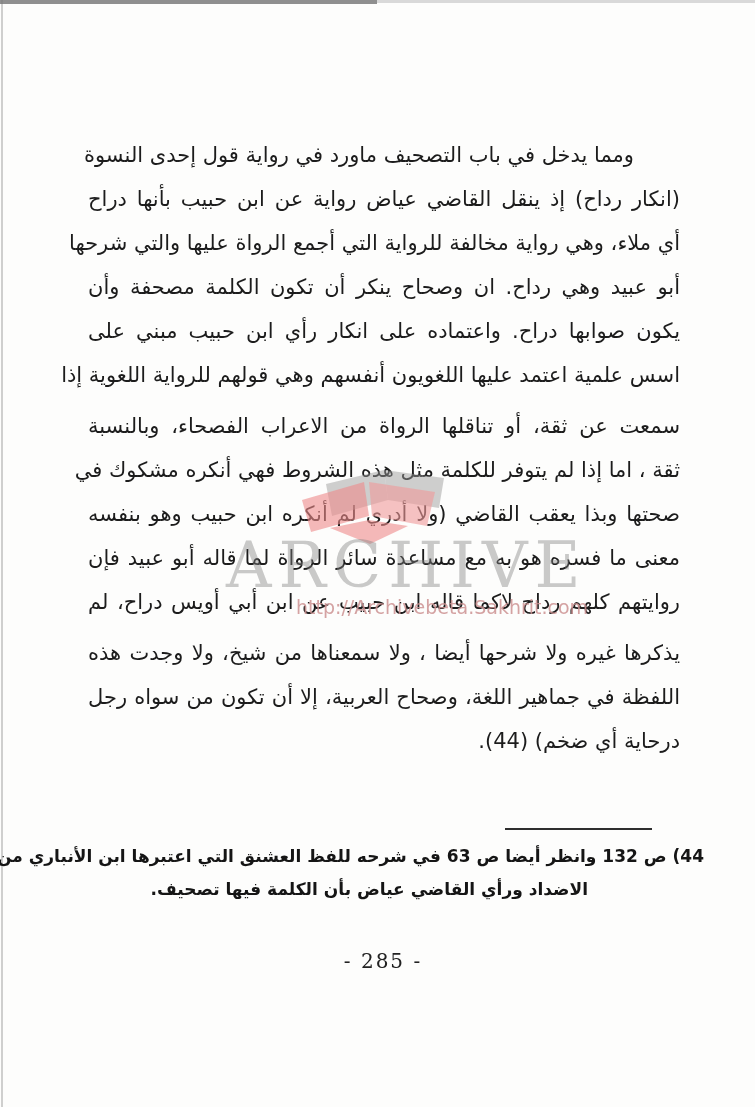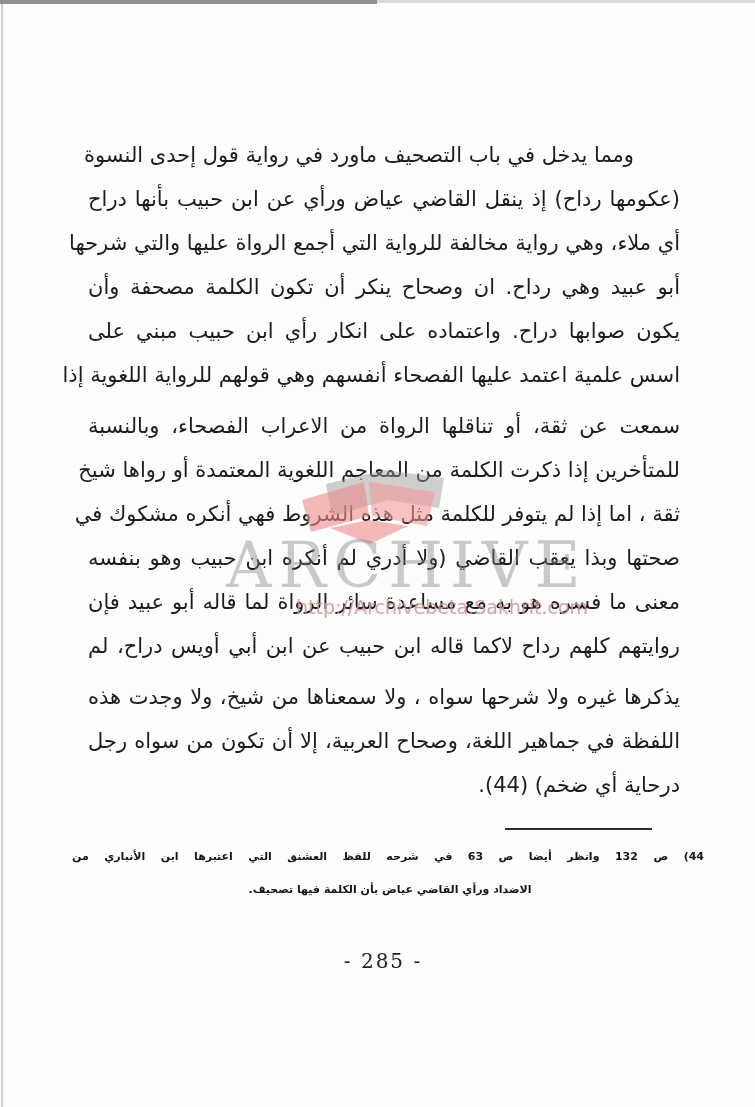--- a/index.html
+++ b/index.html
@@ -48,21 +48,21 @@
     color:rgba(204,146,146,.85);
     white-space:nowrap;
     margin-left:46px;
   }
 
   
   .fn-sep{position:absolute;left:505px;top:828px;width:147px;height:2px;background:#2e2e2e;}
   .footnote{
     position:absolute;left:72px;top:840px;width:632px;
     direction:rtl;
-    font-size:11px;font-weight:bold;line-height:33px;
+    font-size:17px;font-weight:bold;line-height:33px;
     color:#151515;
   }
   .fn-line1{white-space:nowrap;text-align:justify;text-align-last:justify;}
   .fn-line2{white-space:nowrap;margin-left:120px;margin-right:116px;text-align:center;}
 
   
   .page-number{
     position:absolute;left:0;top:949px;width:755px;
     text-align:center;padding-left:11px;box-sizing:border-box;
     font-family:"DejaVu Serif",serif;
@@ -73,32 +73,31 @@
 <body>
 
 <div class="page">
 
   <div class="top-edge-line"></div>
   <div class="top-bar"></div>
   <div class="left-edge-line"></div>
 
   <div class="body-text">
     <div class="t-line indent">ومما يدخل في باب التصحيف ماورد في رواية قول إحدى النسوة</div>
-    <div class="t-line">(عكومها رداح) إذ ينقل القاضي عياض ورأي عن ابن حبيب بأنها دراح</div>
+    <div class="t-line">(انكار رداح) إذ ينقل القاضي عياض رواية عن ابن حبيب بأنها دراح</div>
     <div class="t-line">أي ملاء، وهي رواية مخالفة للرواية التي أجمع الرواة عليها والتي شرحها</div>
     <div class="t-line">أبو عبيد وهي رداح. ان وصحاح ينكر أن تكون الكلمة مصحفة وأن</div>
     <div class="t-line">يكون صوابها دراح. واعتماده على انكار رأي ابن حبيب مبني على</div>
-    <div class="t-line">اسس علمية اعتمد عليها الفصحاء أنفسهم وهي قولهم للرواية اللغوية إذا</div>
+    <div class="t-line">اسس علمية اعتمد عليها اللغويون أنفسهم وهي قولهم للرواية اللغوية إذا</div>
     <div class="t-line gap">سمعت عن ثقة، أو تناقلها الرواة من الاعراب الفصحاء، وبالنسبة</div>
-    <div class="t-line">للمتأخرين إذا ذكرت الكلمة من المعاجم اللغوية المعتمدة أو رواها شيخ</div>
     <div class="t-line">ثقة ، اما إذا لم يتوفر للكلمة مثل هذه الشروط فهي أنكره مشكوك في</div>
     <div class="t-line">صحتها وبذا يعقب القاضي (ولا أدري لم أنكره ابن حبيب وهو بنفسه</div>
     <div class="t-line">معنى ما فسره هو به مع مساعدة سائر الرواة لما قاله أبو عبيد فإن</div>
     <div class="t-line">روايتهم كلهم رداح لاكما قاله ابن حبيب عن ابن أبي أويس دراح، لم</div>
-    <div class="t-line gap">يذكرها غيره ولا شرحها سواه ، ولا سمعناها من شيخ، ولا وجدت هذه</div>
+    <div class="t-line gap">يذكرها غيره ولا شرحها أيضا ، ولا سمعناها من شيخ، ولا وجدت هذه</div>
     <div class="t-line">اللفظة في جماهير اللغة، وصحاح العربية، إلا أن تكون من سواه رجل</div>
     <div class="t-line para-end">درحاية أي ضخم) (44).</div>
   </div>
 
   <div class="wm-logo wm">
     <svg width="150" height="92" viewBox="0 0 150 92" xmlns="http://www.w3.org/2000/svg">
       <polygon points="28,16 86,2 90,32 34,48" fill="#9a9a9a" opacity="0.48"></polygon>
       <polygon points="86,2 146,10 141,40 90,32" fill="#9a9a9a" opacity="0.48"></polygon>
       <polygon points="4,32 66,14 71,48 13,64" fill="#ee8a8a" opacity="0.6"></polygon>
       <polygon points="71,14 137,24 129,58 74,48" fill="#f09a9a" opacity="0.6"></polygon>

